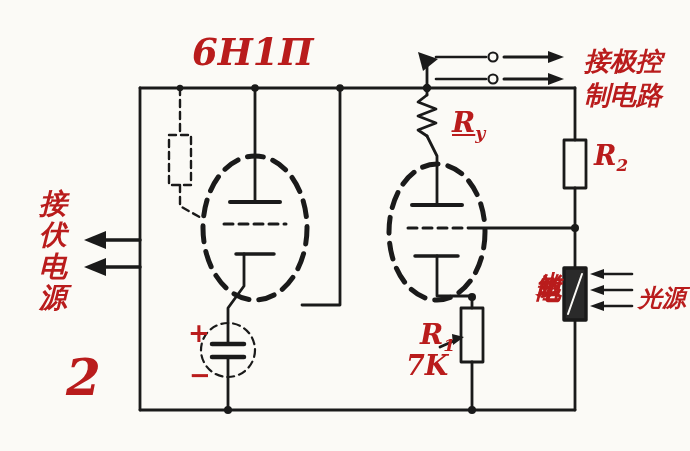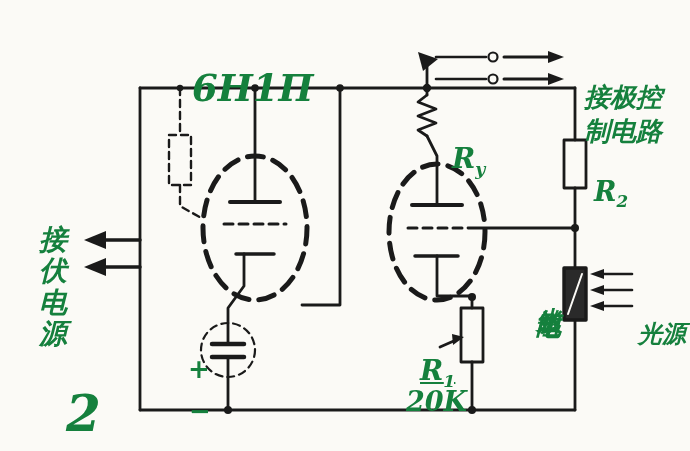--- a/index.html
+++ b/index.html
@@ -1,19 +1,19 @@
 <!DOCTYPE html>
 <html><head>
 <meta charset="utf-8">
 <style>
   html,body{margin:0;padding:0;}
   body{width:690px;height:451px;overflow:hidden;}
   #page{position:relative;width:690px;height:451px;background:#fbfaf6;font-family:"DejaVu Sans",sans-serif;}
   #page svg{position:absolute;left:0;top:0;}
-  .lbl{position:absolute;color:#15803d;white-space:nowrap;margin-top:36px;}
+  .lbl{position:absolute;color:#b91c1c;white-space:nowrap;}
   .hand{font-family:"DejaVu Serif",serif;font-style:italic;font-weight:700;}
   .cjk{font-family:"DejaVu Sans",sans-serif;font-weight:700;font-style:italic;}
   sub{font-size:0.62em;}
   .vtext{writing-mode:vertical-rl;text-orientation:upright;}
   .col{display:flex;flex-direction:column;align-items:center;line-height:1.12;}
 </style>
 </head>
 <body>
 
 <div id="page">
@@ -134,26 +134,26 @@
 
   <div class="lbl cjk col" style="left:22px;top:188px;width:62px;font-size:28px;">
     <span>接</span>
     <span>伏</span>
     <span>电</span>
     <span>源</span>
   </div>
 
   <div class="lbl hand" style="left:66px;top:348px;font-size:50px;">2</div>
 
-  <div class="lbl hand" style="left:452px;top:106px;font-size:28px;"><span>R</span><sub>y</sub></div>
+  <div class="lbl hand" style="left:452px;top:106px;font-size:28px;text-decoration:underline;"><span>R</span><sub>y</sub></div>
 
   <div class="lbl hand" style="left:594px;top:140px;font-size:27px;"><span>R</span><sub>2</sub></div>
 
-  <div class="lbl hand" style="left:420px;top:318px;font-size:28px;text-decoration:underline;"><span>R</span><sub>1</sub></div>
-  <div class="lbl hand" style="left:406px;top:350px;font-size:27px;">20K</div>
+  <div class="lbl hand" style="left:420px;top:318px;font-size:28px;"><span>R</span><sub>1</sub></div>
+  <div class="lbl hand" style="left:406px;top:350px;font-size:27px;">7K</div>
 
 
   <div class="lbl cjk" style="left:188px;top:318px;font-size:26px;">+</div>
   <div class="lbl cjk" style="left:189px;top:360px;font-size:26px;">−</div>
 
   <div class="lbl cjk vtext" style="left:532px;top:250px;font-size:25px;letter-spacing:3px;">光敏电阻</div>
 
   <div class="lbl cjk" style="left:638px;top:282px;font-size:24px;text-align:right;">光源</div>
 
 </div>

